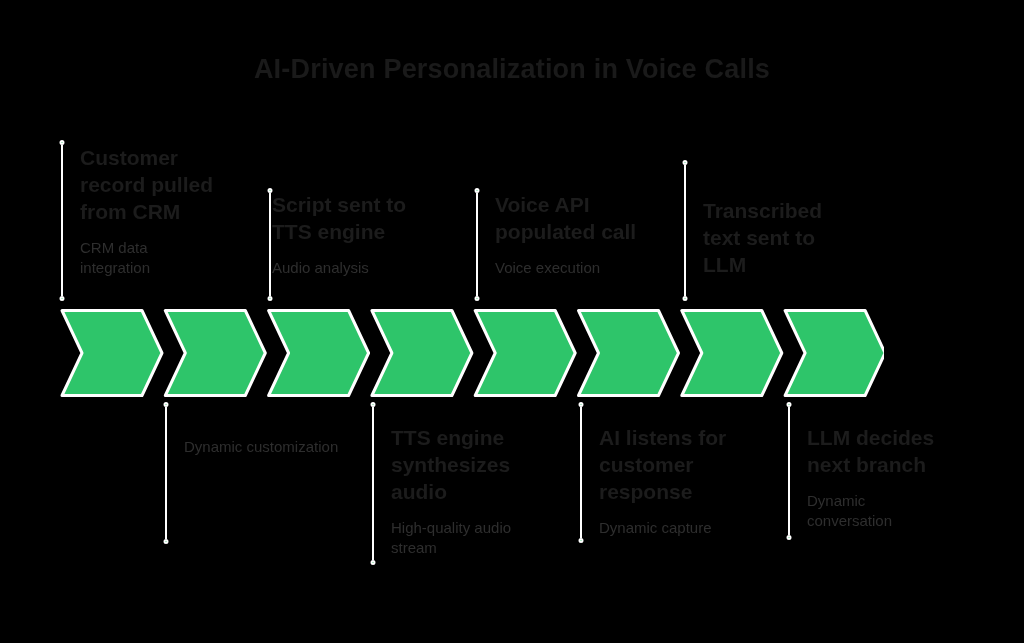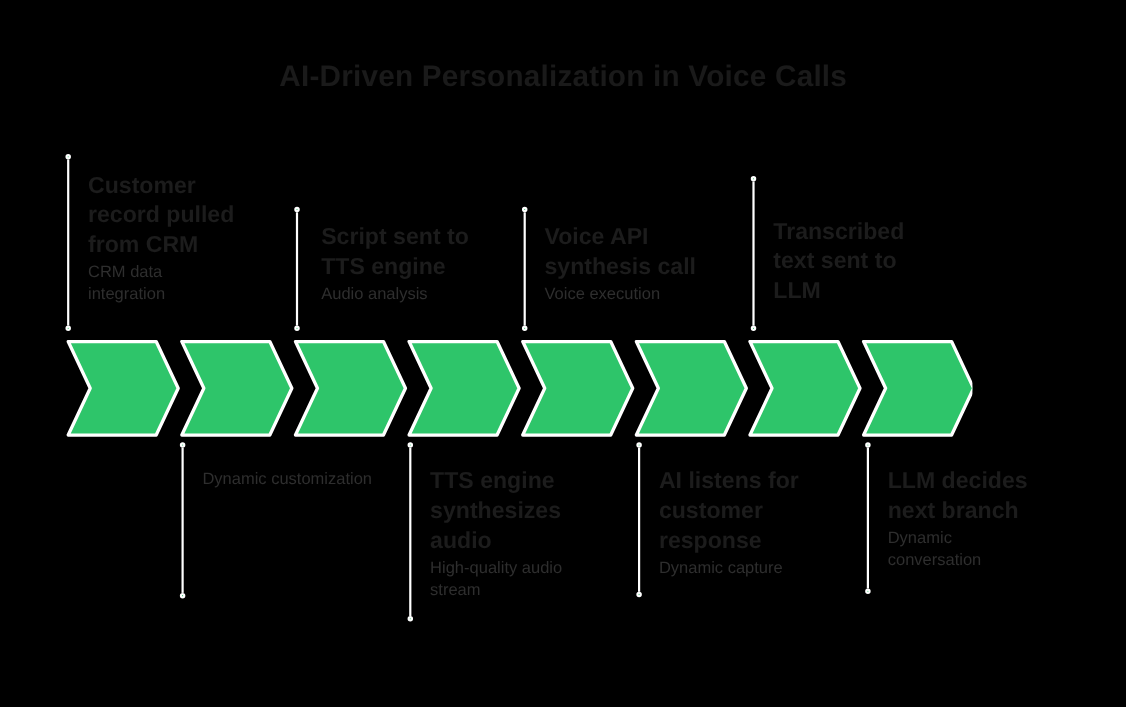--- a/index.html
+++ b/index.html
@@ -51,21 +51,21 @@
     width: 195px;
   }
   .ms-title {
     font-size: 21px;
     line-height: 27px;
     font-weight: 700;
     color: var(--milestone-title-text);
     white-space: pre-line;
   }
   .ms-sub {
-    margin-top: 2px;
+    margin-top: 13px;
     font-size: 15px;
     line-height: 20px;
     font-weight: 500;
     color: var(--milestone-subtitle-text);
     white-space: pre-line;
   }
   .chevrons {
     position: absolute;
     left: 60px; top: 308px;
   }
@@ -108,21 +108,21 @@
   <div class="ms" style="left:184px; top:424px">
     <div class="ms-sub">Dynamic customization</div>
   </div>
 </div>
 
 <div class="milestone">
   <div class="connector" style="left:269px; top:193px; height:103px">
     <span class="dot dot-top"></span>
     <span class="dot dot-bottom"></span>
   </div>
-  <div class="ms" style="left:292px; bottom:365px">
+  <div class="ms" style="left:272px; bottom:365px">
     <div class="ms-title">Script sent to
 TTS engine</div>
     <div class="ms-sub">Audio analysis</div>
   </div>
 </div>
 
 <div class="milestone">
   <div class="connector" style="left:372px; top:407px; height:153px">
     <span class="dot dot-top"></span>
     <span class="dot dot-bottom"></span>
@@ -136,21 +136,21 @@
   </div>
 </div>
 
 <div class="milestone">
   <div class="connector" style="left:476px; top:193px; height:103px">
     <span class="dot dot-top"></span>
     <span class="dot dot-bottom"></span>
   </div>
   <div class="ms" style="left:495px; bottom:365px">
     <div class="ms-title">Voice API
-synthesis call</div>
+populated call</div>
     <div class="ms-sub">Voice execution</div>
   </div>
 </div>
 
 <div class="milestone">
   <div class="connector" style="left:580px; top:407px; height:131px">
     <span class="dot dot-top"></span>
     <span class="dot dot-bottom"></span>
   </div>
   <div class="ms" style="left:599px; top:424px">

